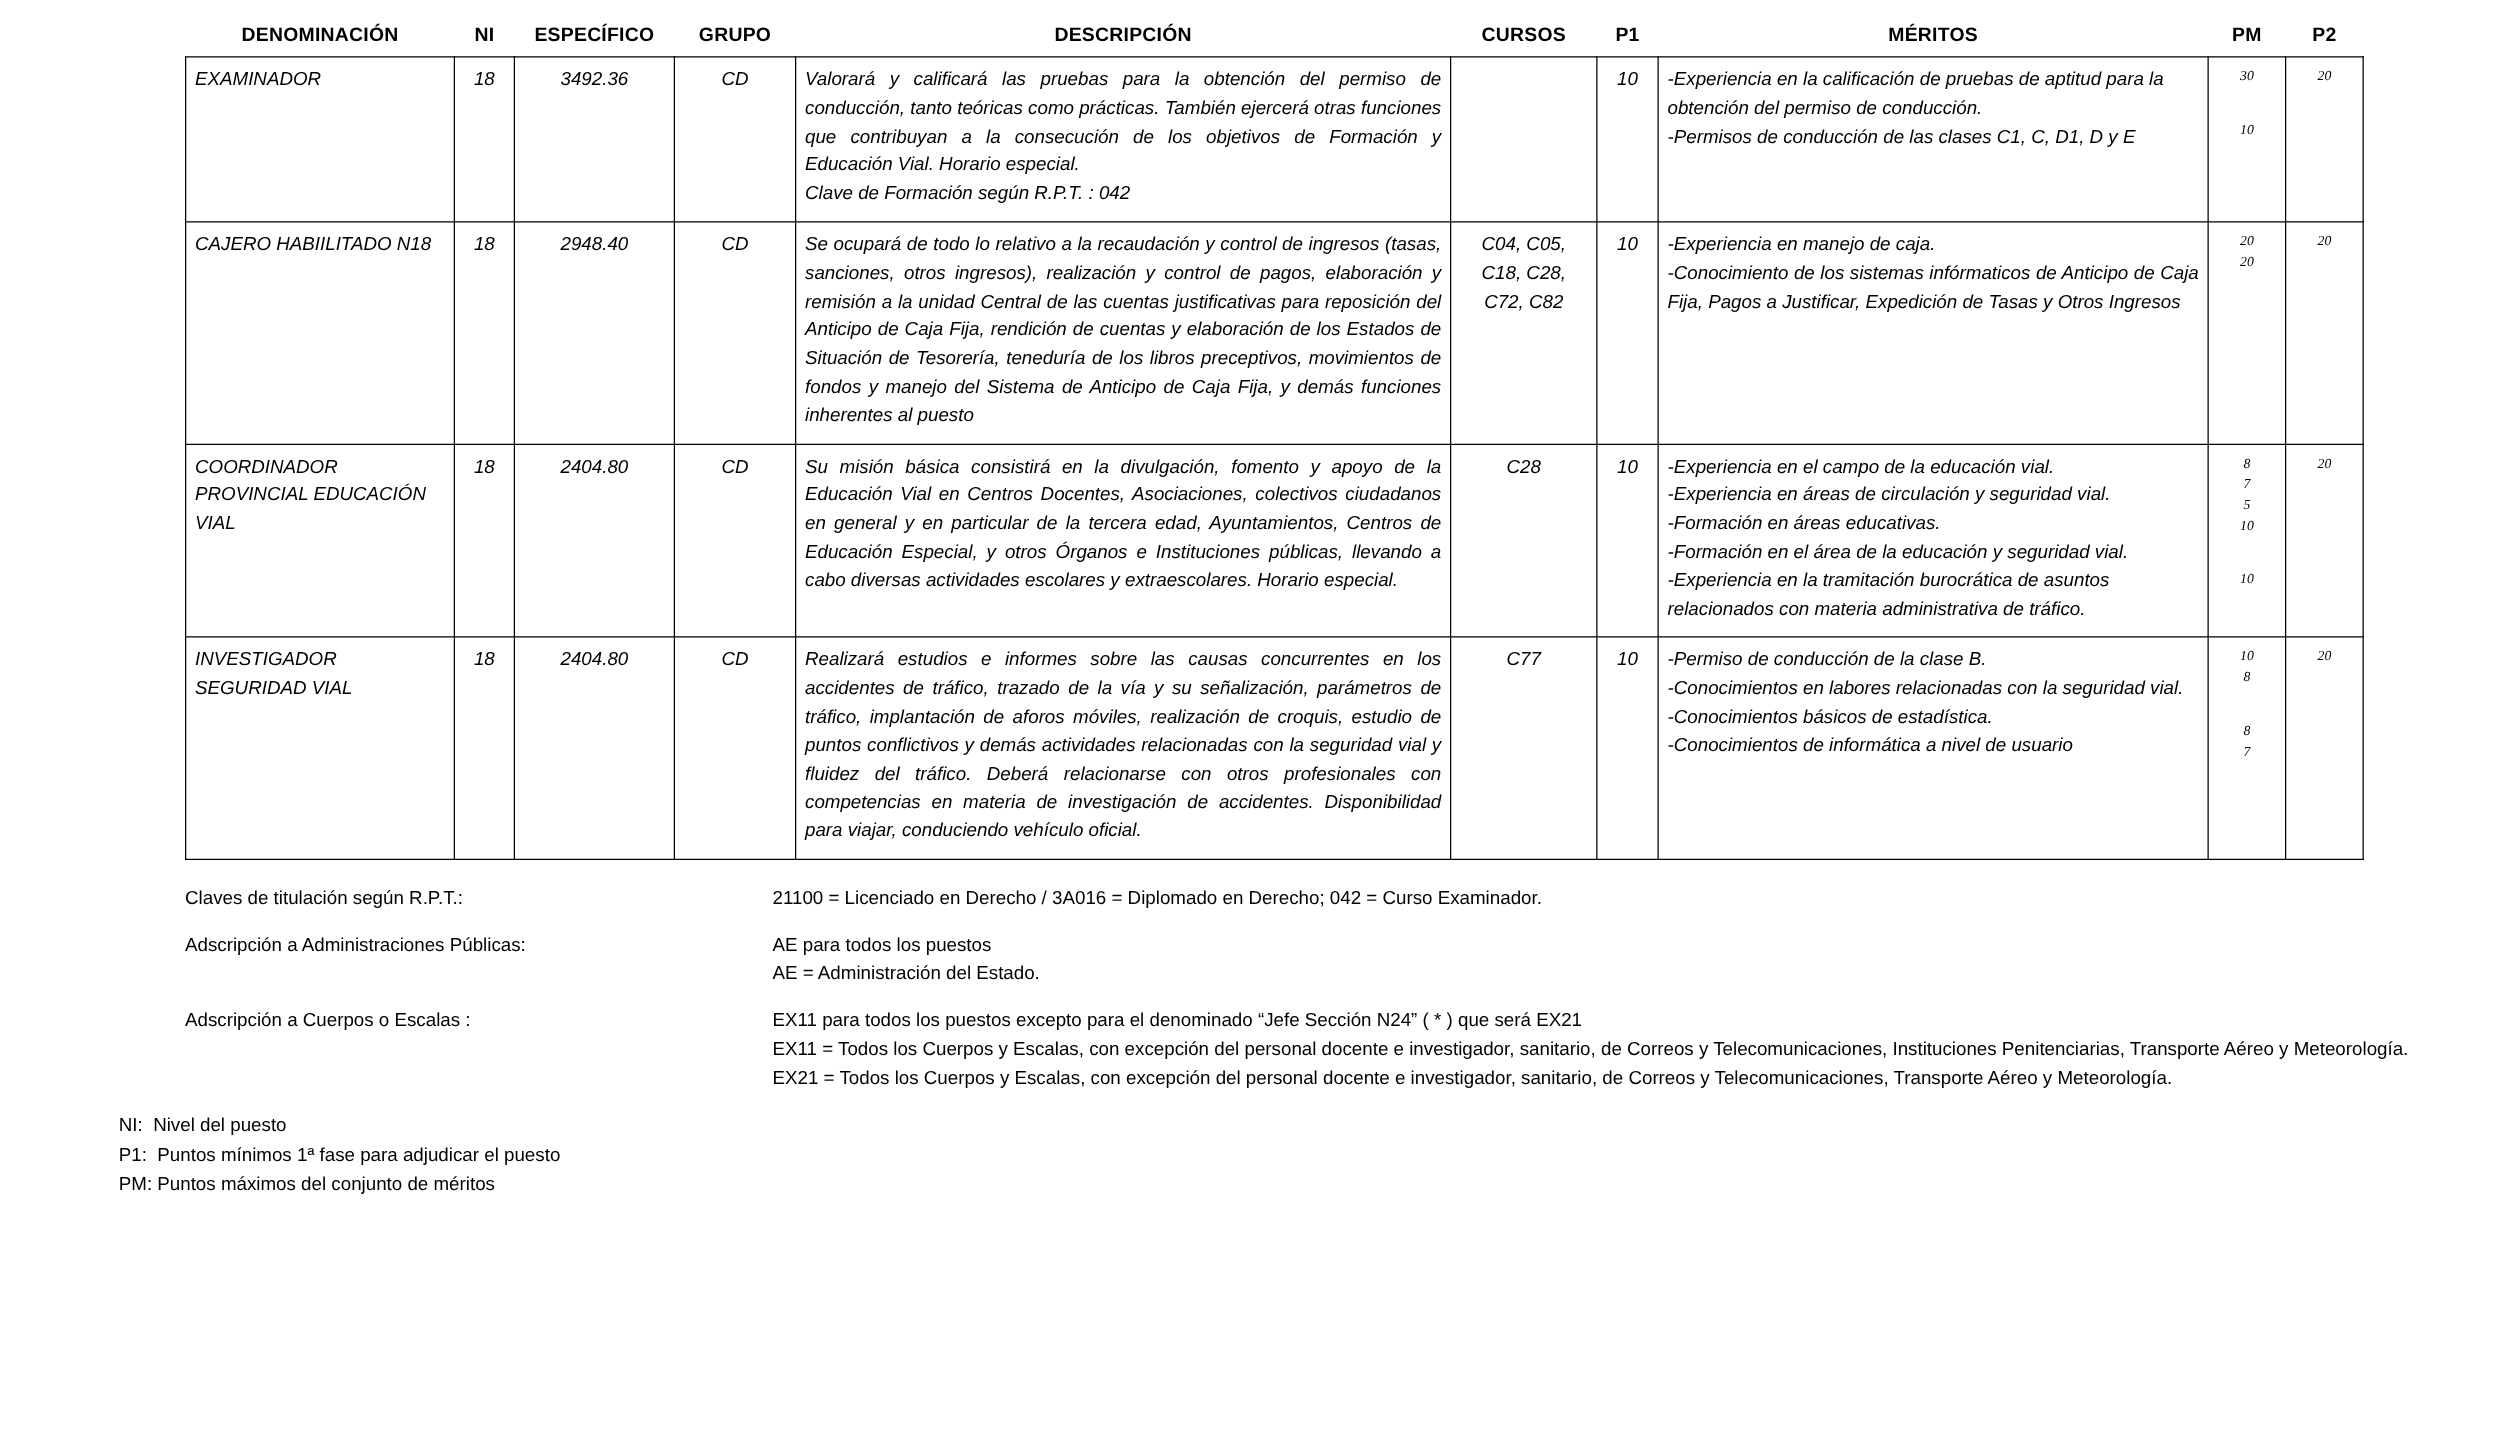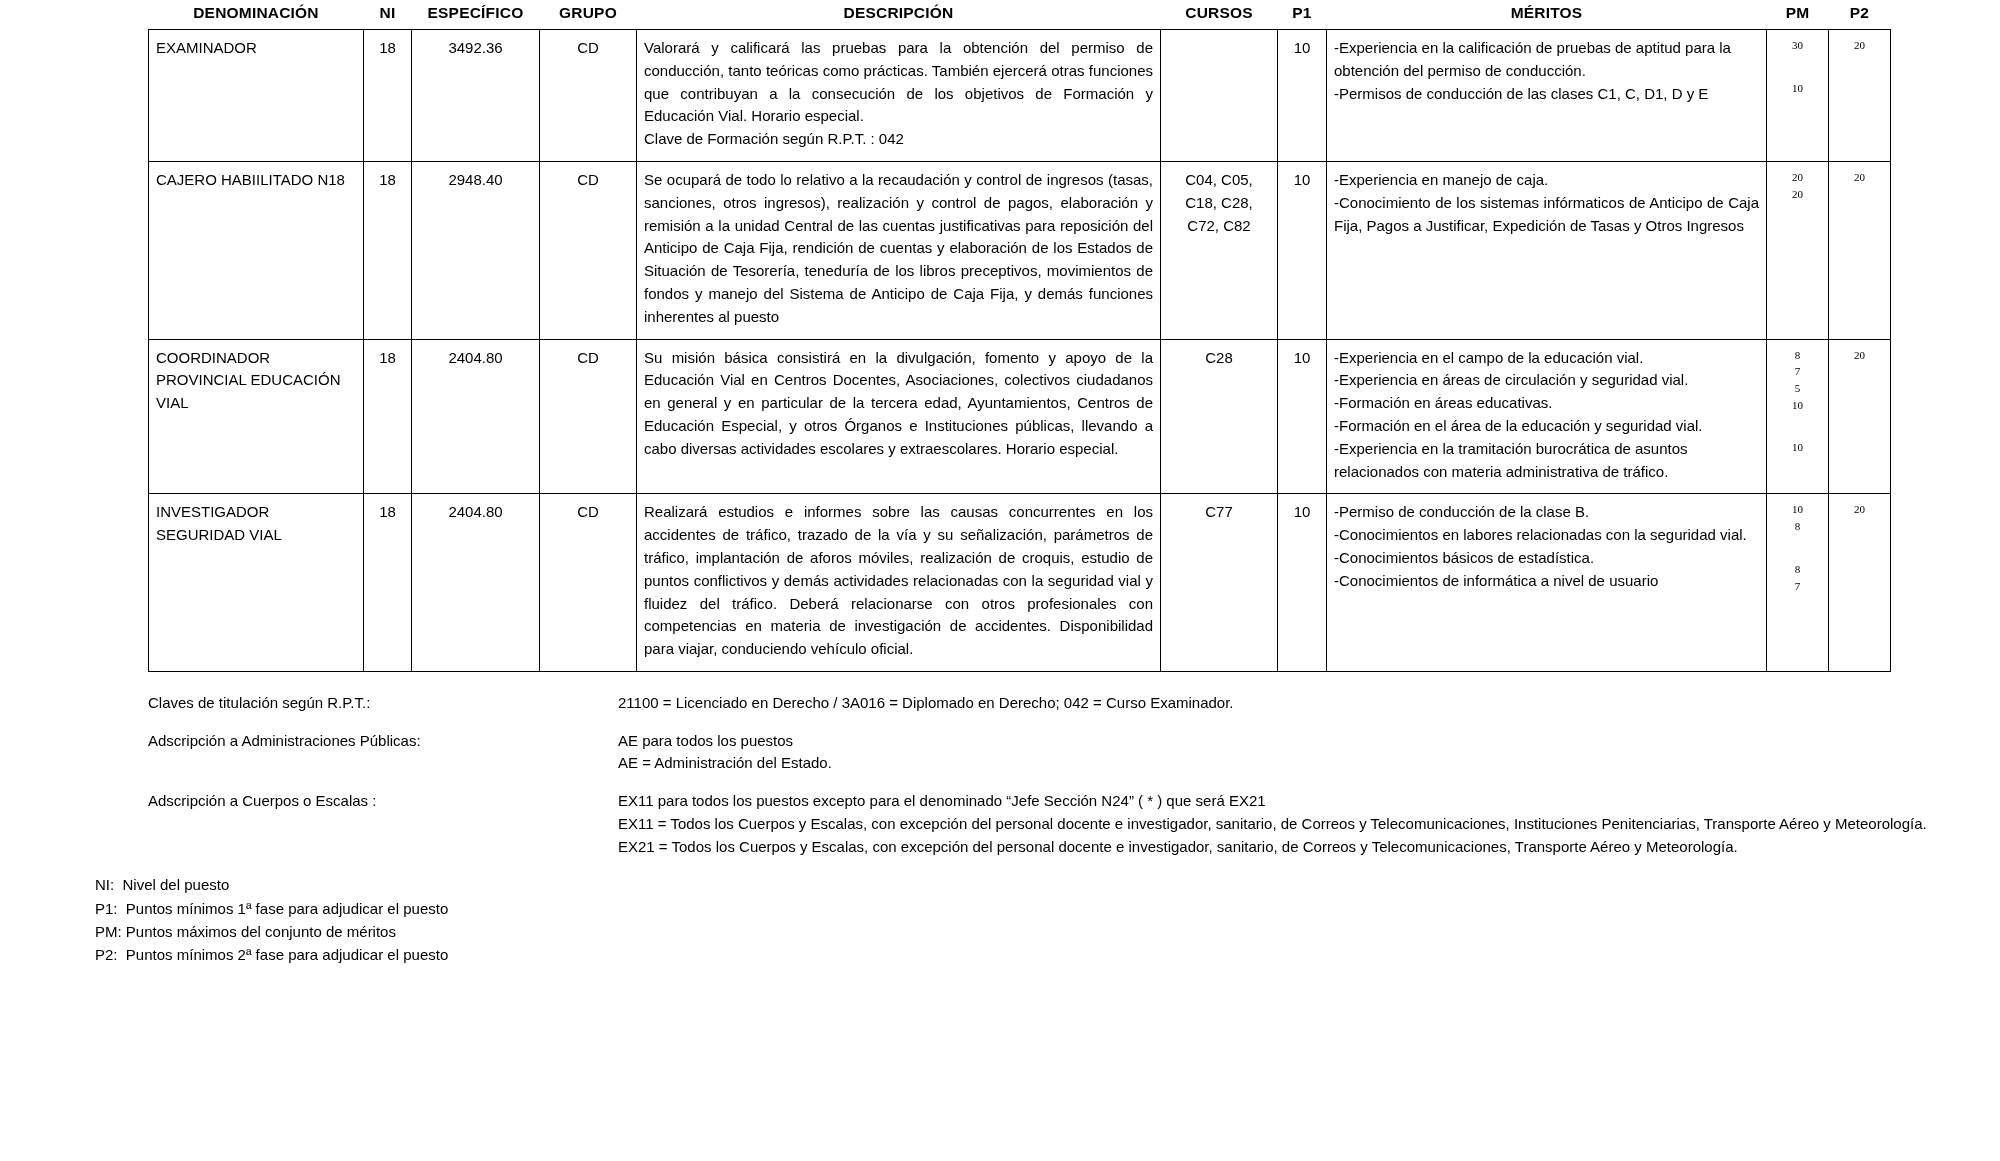--- a/index.html
+++ b/index.html
@@ -18,21 +18,21 @@
   .page {
     position: relative;
     width: 2000px;
     height: 1161px;
     padding: 0;
   }
   table.main {
     border-collapse: collapse;
     table-layout: fixed;
     margin-left: 148px;
-    margin-top: 4px;
+    margin-top: 20px;
     width: 1742px;
   }
   table.main col.c-den   { width: 215px; }
   table.main col.c-ni    { width: 48px;  }
   table.main col.c-esp   { width: 128px; }
   table.main col.c-gru   { width: 97px;  }
   table.main col.c-des   { width: 524px; }
   table.main col.c-cur   { width: 117px; }
   table.main col.c-p1    { width: 49px;  }
   table.main col.c-mer   { width: 440px; }
@@ -47,20 +47,21 @@
     text-align: center;
     vertical-align: bottom;
     letter-spacing: 0.2px;
   }
   tbody td {
     border: 1.3px solid #000000;
     vertical-align: top;
     padding: 7px 7px 10px 7px;
     font-size: 15px;
     line-height: 1.52;
+    font-style: italic;
   }
   td.den      { text-align: left; }
   td.ni,
   td.esp,
   td.gru,
   td.p1,
   td.pm,
   td.p2       { text-align: center; }
   td.des      { text-align: justify; text-justify: inter-word; }
   td.cur      { text-align: center; }
@@ -265,16 +266,15 @@
         <div>EX21 = Todos los Cuerpos y Escalas, con excepción del personal docente e investigador, sanitario, de Correos y Telecomunicaciones, Transporte Aéreo y Meteorología.</div>
       </div>
     </div>
 
   </div>
 
   <div class="legend">
     <div>NI:  Nivel del puesto</div>
     <div>P1:  Puntos mínimos 1ª fase para adjudicar el puesto</div>
     <div>PM: Puntos máximos del conjunto de méritos</div>
-    <div>P2:  Puntos mínimos 2ª fase para adjudicar el puesto</div>
   </div>
 
 </div>
 
 </body></html>

